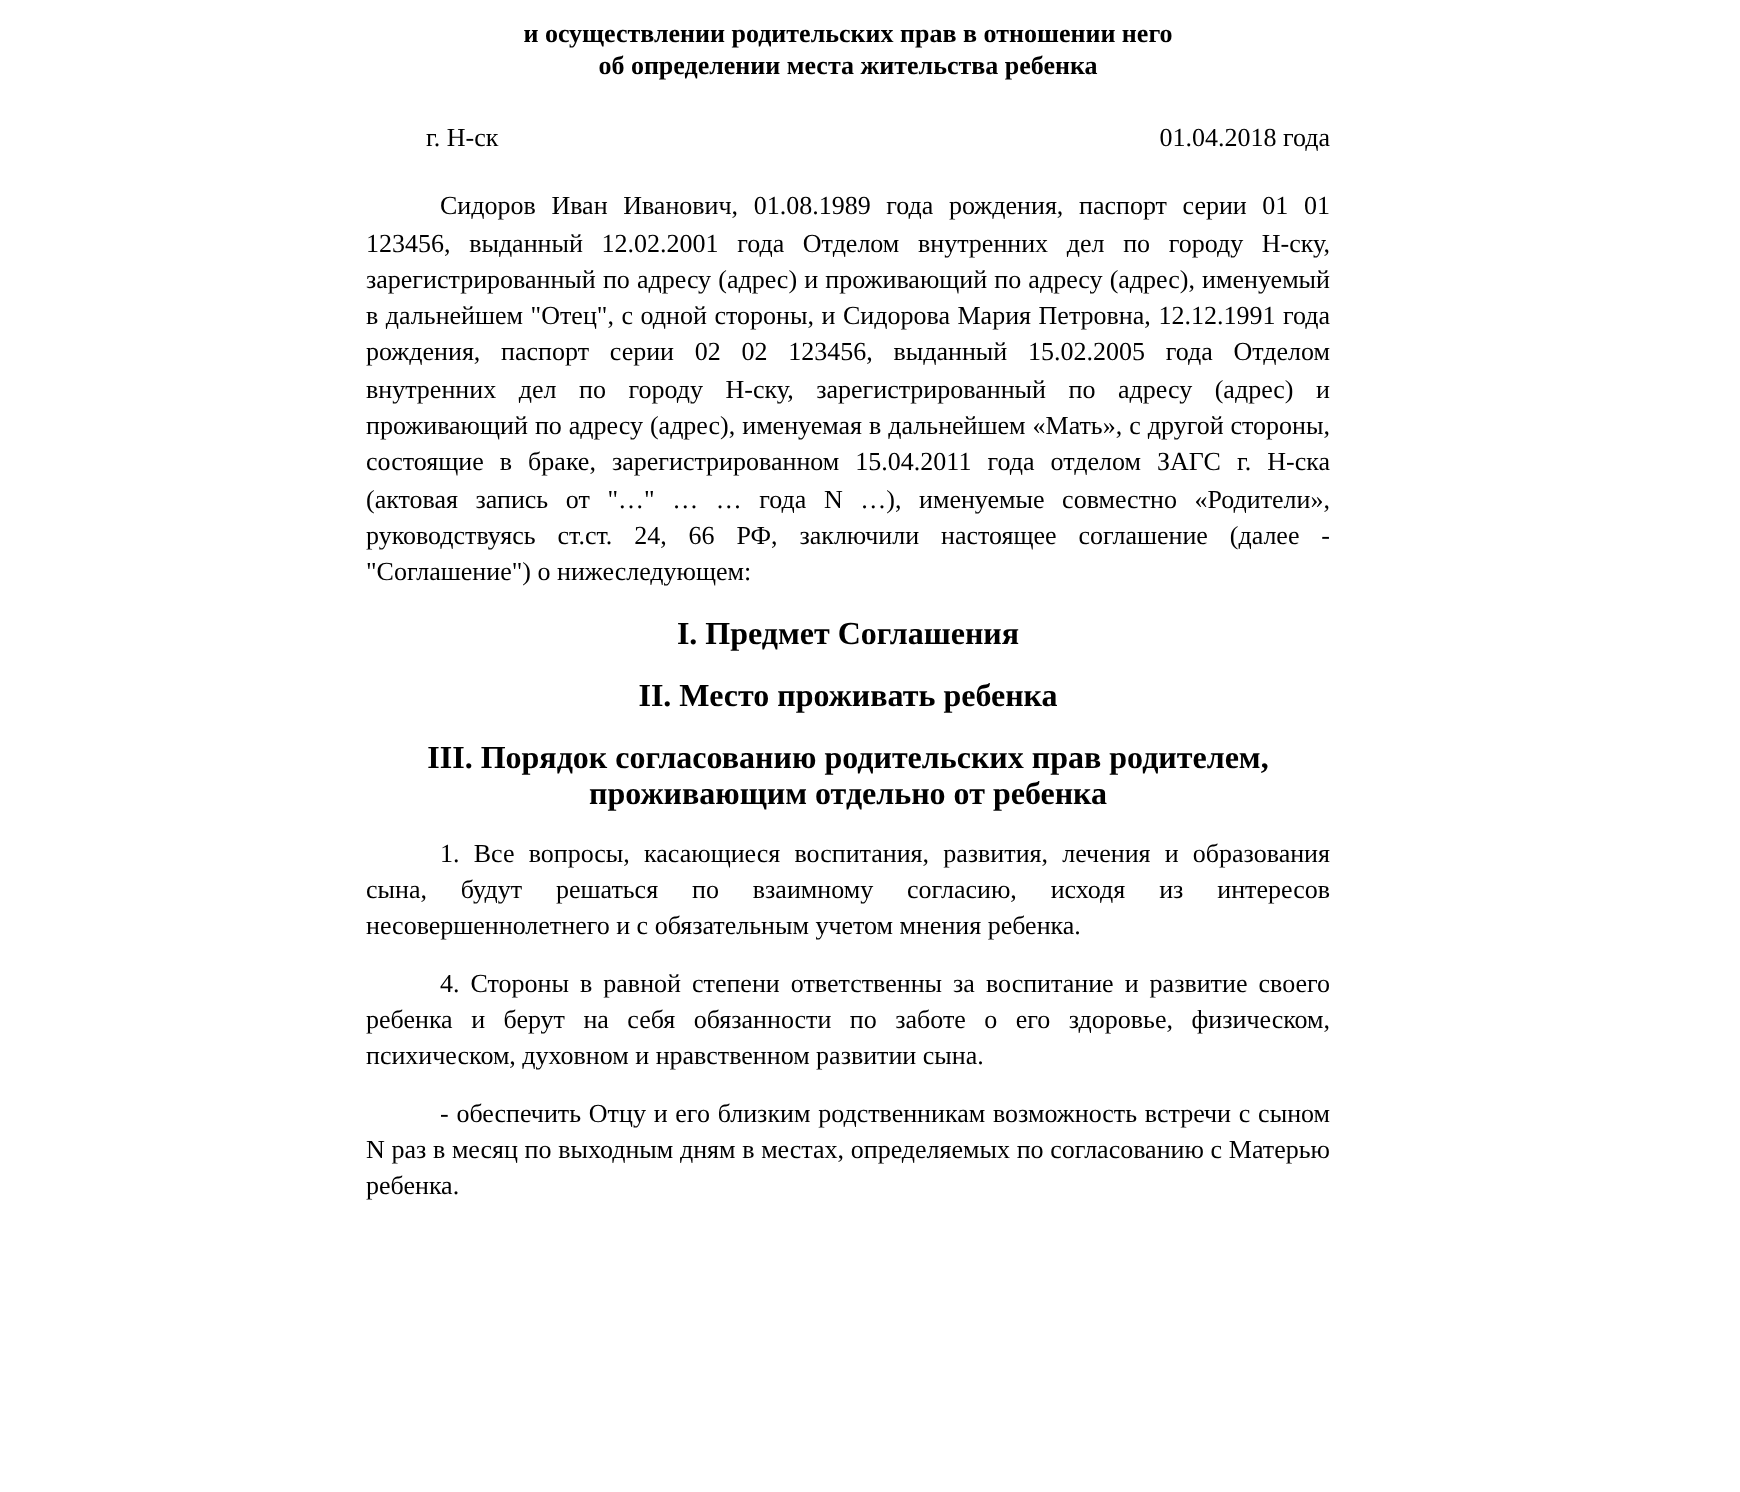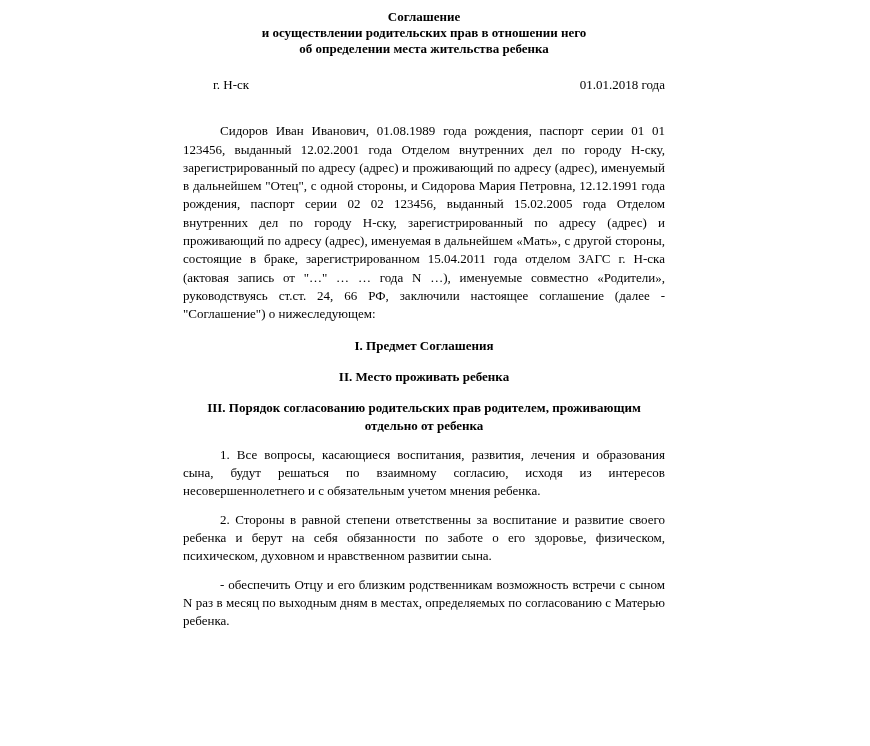--- a/index.html
+++ b/index.html
@@ -37,52 +37,51 @@
     align-items: flex-end;
   }
   .dateline .city {
     padding-left: 30px;
   }
   .para {
     margin: 10px 0 0 0;
     text-indent: 37px;
   }
   .preamble {
-    margin-top: 28px;
+    margin-top: 16px;
   }
   .heading {
-    font-size: 13px;
+    font-size: 16px;
     font-weight: bold;
     text-align: center;
     line-height: 18.3px;
     margin: 13px 0 2px 0;
   }
 </style>
 </head>
 <body>
 
 <div class="page">
   <div class="doc">
 
     <div class="title-block">
-      <div>Соглашение</div>
       <div>и осуществлении родительских прав в отношении него</div>
       <div>об определении места жительства ребенка</div>
     </div>
 
     <div class="dateline">
       <span class="city">г. Н-ск</span>
-      <span class="date">01.01.2018 года</span>
+      <span class="date">01.04.2018 года</span>
     </div>
 
     <p class="para preamble">Сидоров Иван Иванович, 01.08.1989 года рождения, паспорт серии 01 01 123456, выданный 12.02.2001 года Отделом внутренних дел по городу Н-ску,  зарегистрированный по адресу (адрес) и проживающий по адресу (адрес), именуемый в дальнейшем "Отец", с одной стороны, и Сидорова Мария Петровна, 12.12.1991 года рождения, паспорт серии 02 02  123456, выданный 15.02.2005 года Отделом внутренних дел по городу Н-ску, зарегистрированный по адресу (адрес) и проживающий по адресу (адрес), именуемая в дальнейшем «Мать», с другой стороны, состоящие в браке, зарегистрированном 15.04.2011 года отделом ЗАГС г. Н-ска (актовая запись от "…" … … года N …), именуемые совместно «Родители», руководствуясь ст.ст. 24, 66 РФ, заключили настоящее соглашение (далее - "Соглашение") о нижеследующем:</p>
 
     <div class="heading">I. Предмет Соглашения</div>
 
     <div class="heading">II. Место проживать ребенка</div>
 
     <div class="heading">III. Порядок согласованию родительских прав родителем, проживающим отдельно от ребенка</div>
     <p class="para">1. Все вопросы, касающиеся воспитания, развития, лечения и образования сына, будут решаться по взаимному согласию, исходя из интересов несовершеннолетнего и с обязательным учетом мнения ребенка.</p>
-    <p class="para">2. Стороны в равной степени ответственны за воспитание и развитие своего ребенка и берут на себя обязанности по заботе о его здоровье, физическом, психическом, духовном и нравственном развитии сына.</p>
+    <p class="para">4. Стороны в равной степени ответственны за воспитание и развитие своего ребенка и берут на себя обязанности по заботе о его здоровье, физическом, психическом, духовном и нравственном развитии сына.</p>
     <p class="para">- обеспечить Отцу и его близким родственникам возможность встречи с сыном N раз в месяц по выходным дням  в местах, определяемых по согласованию с Матерью ребенка.</p>
 
   </div>
 </div>
 
 </body></html>

